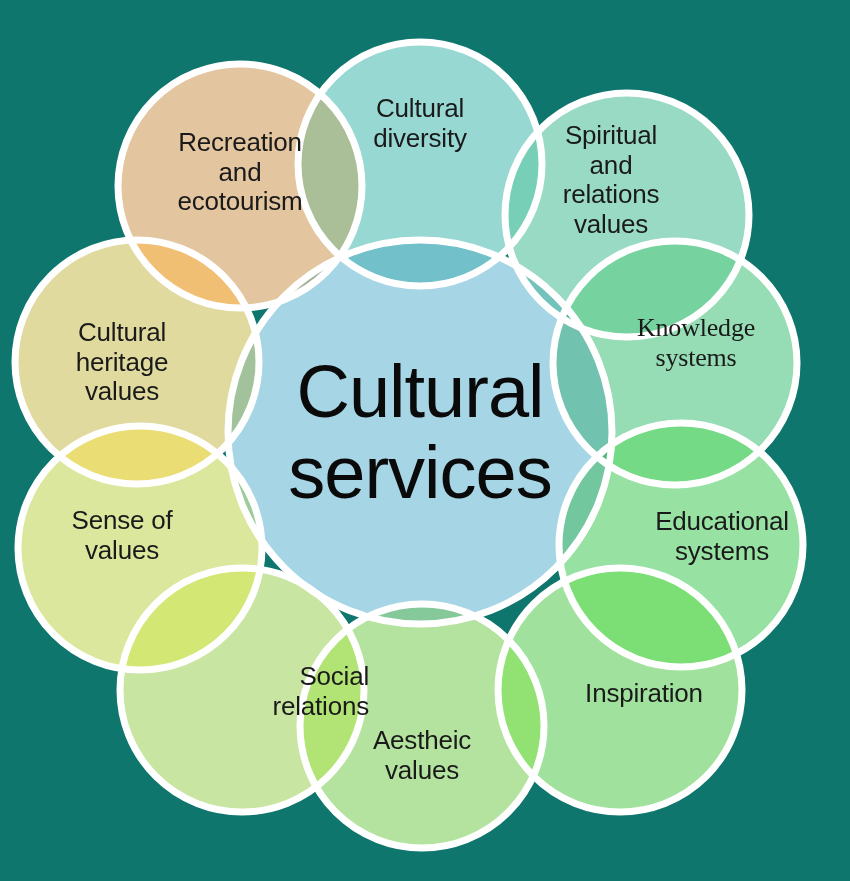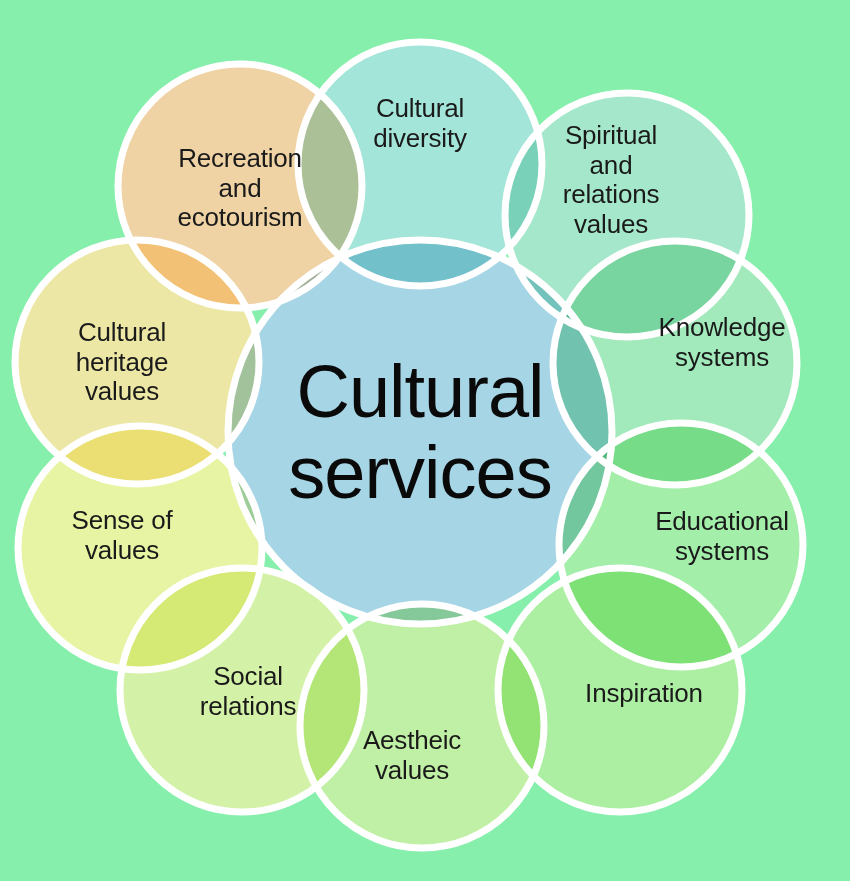--- a/index.html
+++ b/index.html
@@ -11,21 +11,21 @@
   body {
     width: 850px;
     height: 881px;
     overflow: hidden;
     font-family: "Liberation Sans", sans-serif;
   }
   #diagram-root {
     position: relative;
     width: 850px;
     height: 881px;
-    background: #86efac;
+    background: #0f766e;
   }
   svg.petal-canvas {
     position: absolute;
     left: 0;
     top: 0;
     width: 850px;
     height: 881px;
     display: block;
   }
   
@@ -115,35 +115,35 @@
   </svg>
 
   <div class="labels">
     <div id="petal-labels">
         <div class="petal-label" style="left: 420px; top: 124px;">Cultural
 diversity</div>
         <div class="petal-label" style="left: 611px; top: 180px;">Spiritual
 and
 relations
 values</div>
-        <div class="petal-label" style="left: 722px; top: 343px;">Knowledge
+        <div class="petal-label" style="left: 696px; top: 343px; font-family: Liberation Serif, serif;">Knowledge
 systems</div>
         <div class="petal-label" style="left: 722px; top: 537px;">Educational
 systems</div>
         <div class="petal-label" style="left: 644px; top: 694px;">Inspiration</div>
-        <div class="petal-label" style="left: 412px; top: 756px;">Aestheic
+        <div class="petal-label" style="left: 422px; top: 756px;">Aestheic
 values</div>
-        <div class="petal-label" style="left: 248px; top: 692px;">Social
+        <div class="petal-label" style="left: 264px; top: 692px; text-align: right;">Social
 relations</div>
         <div class="petal-label" style="left: 122px; top: 536px;">Sense of
 values</div>
         <div class="petal-label" style="left: 122px; top: 362px;">Cultural
 heritage
 values</div>
-        <div class="petal-label" style="left: 240px; top: 188px;">Recreation
+        <div class="petal-label" style="left: 240px; top: 172px;">Recreation
 and
 ecotourism</div>
       </div>
     <div class="center-label" style="left: 420px; top: 432px;">Cultural
 services</div>
   </div>
 
 </div>
 
 </body></html>

